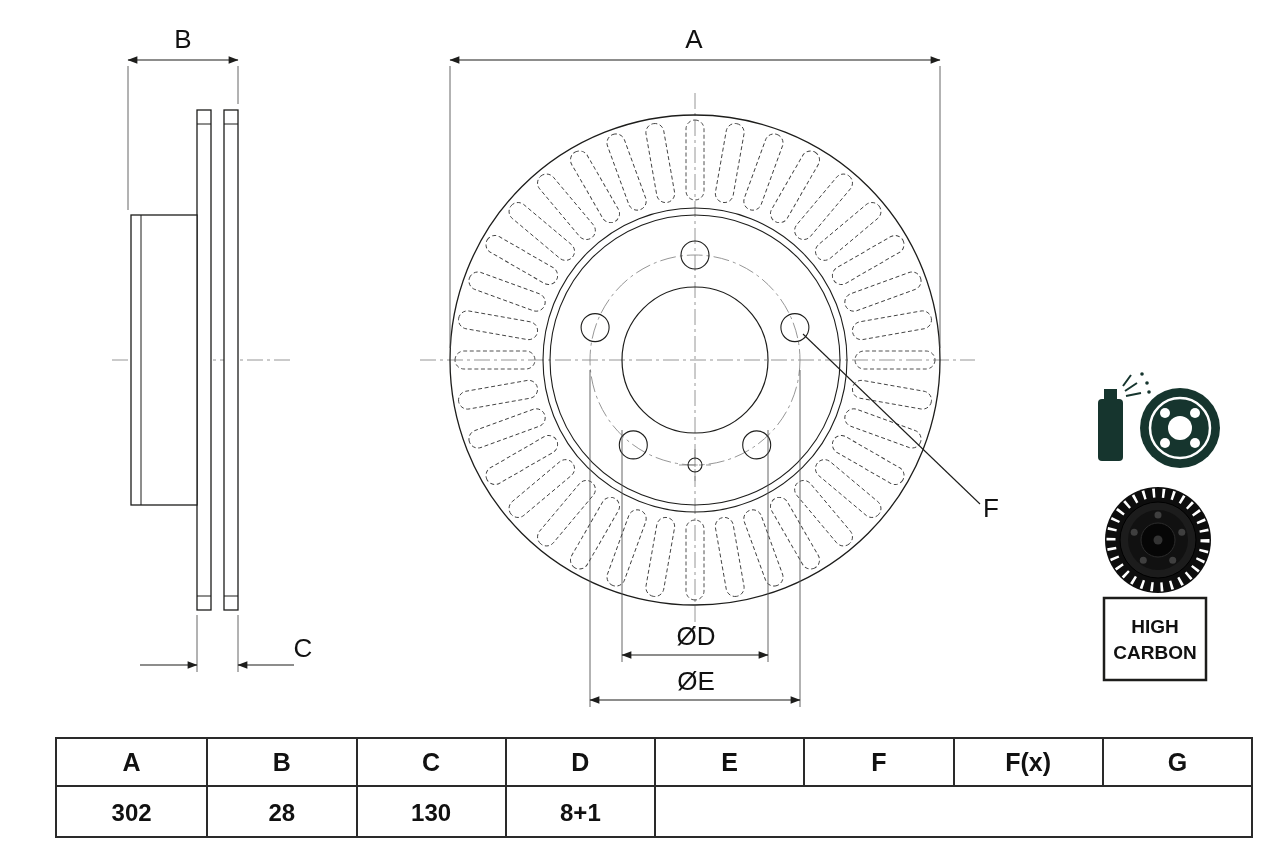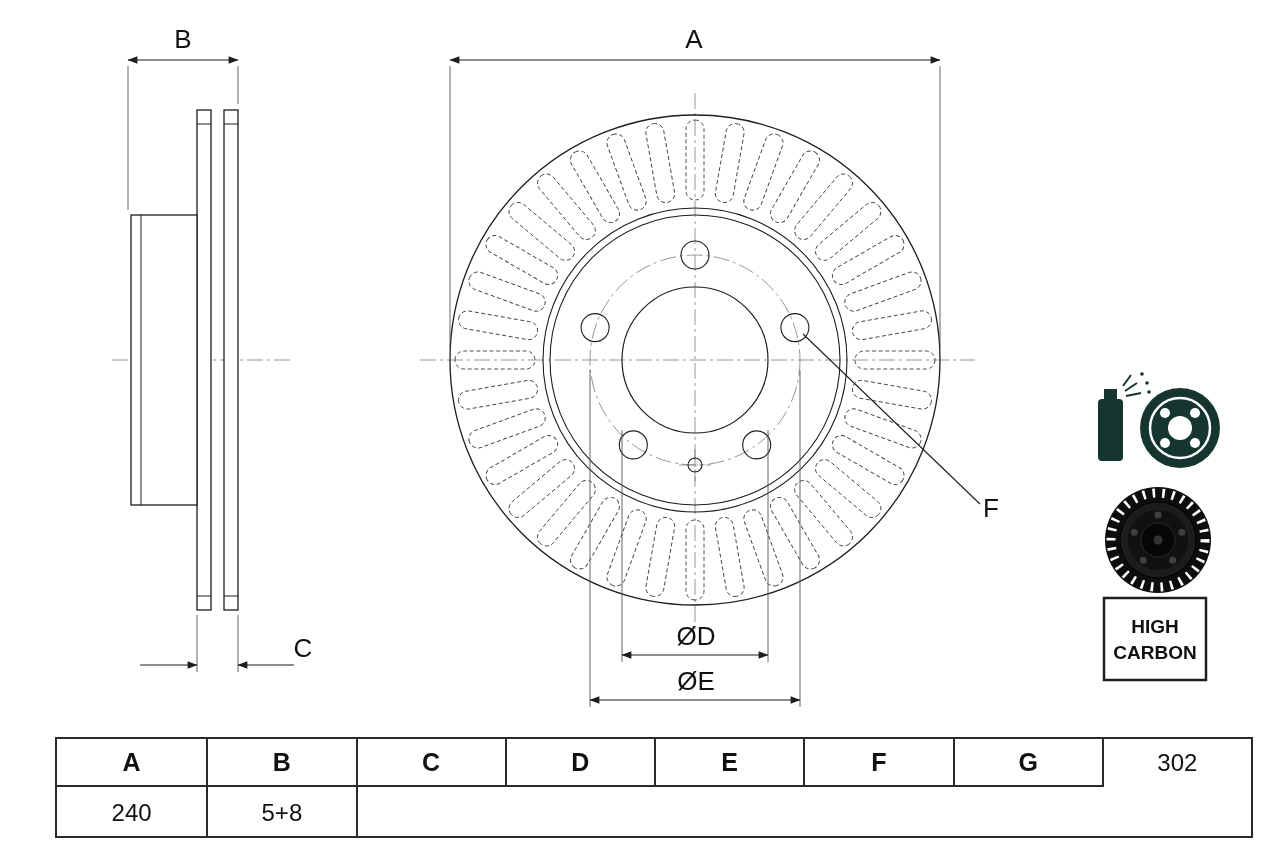--- a/index.html
+++ b/index.html
@@ -5,21 +5,21 @@
   html,body{margin:0;padding:0;background:#fff;}
   .stage{position:relative;width:1280px;height:853px;background:#ffffff;font-family:"Liberation Sans",sans-serif;overflow:hidden;}
   .drawing{position:absolute;left:0;top:0;}
   svg text{font-family:"Liberation Sans",sans-serif;fill:#111;}
   .dim-label{font-size:26px;}
   .badge-text{font-size:19px;font-weight:bold;}
   .dim-table{position:absolute;left:55px;top:737px;width:1198px;height:101px;display:grid;
     grid-template-columns:repeat(8,1fr);grid-template-rows:48px 51px;
     border:2px solid #2a2a2a;box-sizing:border-box;background:#fff;}
   .dim-table .cell{display:flex;align-items:center;justify-content:center;
-    border-left:2px solid #2a2a2a;box-sizing:border-box;font-size:24px;color:#111;}
+    border-left:2px solid #2a2a2a;box-sizing:border-box;font-size:24px;color:#111;font-weight:bold;}
   .dim-table .cell:nth-child(8n+1){border-left:none;}
   .dim-table .head{font-weight:bold;border-bottom:2px solid #2a2a2a;font-size:25px;}
 </style>
 </head>
 <body>
 
 <div class="stage">
 
 <svg class="drawing" width="1280" height="730" viewBox="0 0 1280 730">
   <defs>
@@ -170,21 +170,23 @@
   </g>
 </svg>
 
 <div class="dim-table">
   <div class="cell head">A</div>
   <div class="cell head">B</div>
   <div class="cell head">C</div>
   <div class="cell head">D</div>
   <div class="cell head">E</div>
   <div class="cell head">F</div>
+  <div class="cell head">F(x)</div>
   <div class="cell head">G</div>
 
   <div class="cell">302</div>
-  <div class="cell">240</div>
-  <div class="cell">5+8</div>
+  <div class="cell">28</div>
+  <div class="cell">130</div>
+  <div class="cell">8+1</div>
   <div class="cell"></div>
 </div>
 
 </div>
 
 </body></html>

